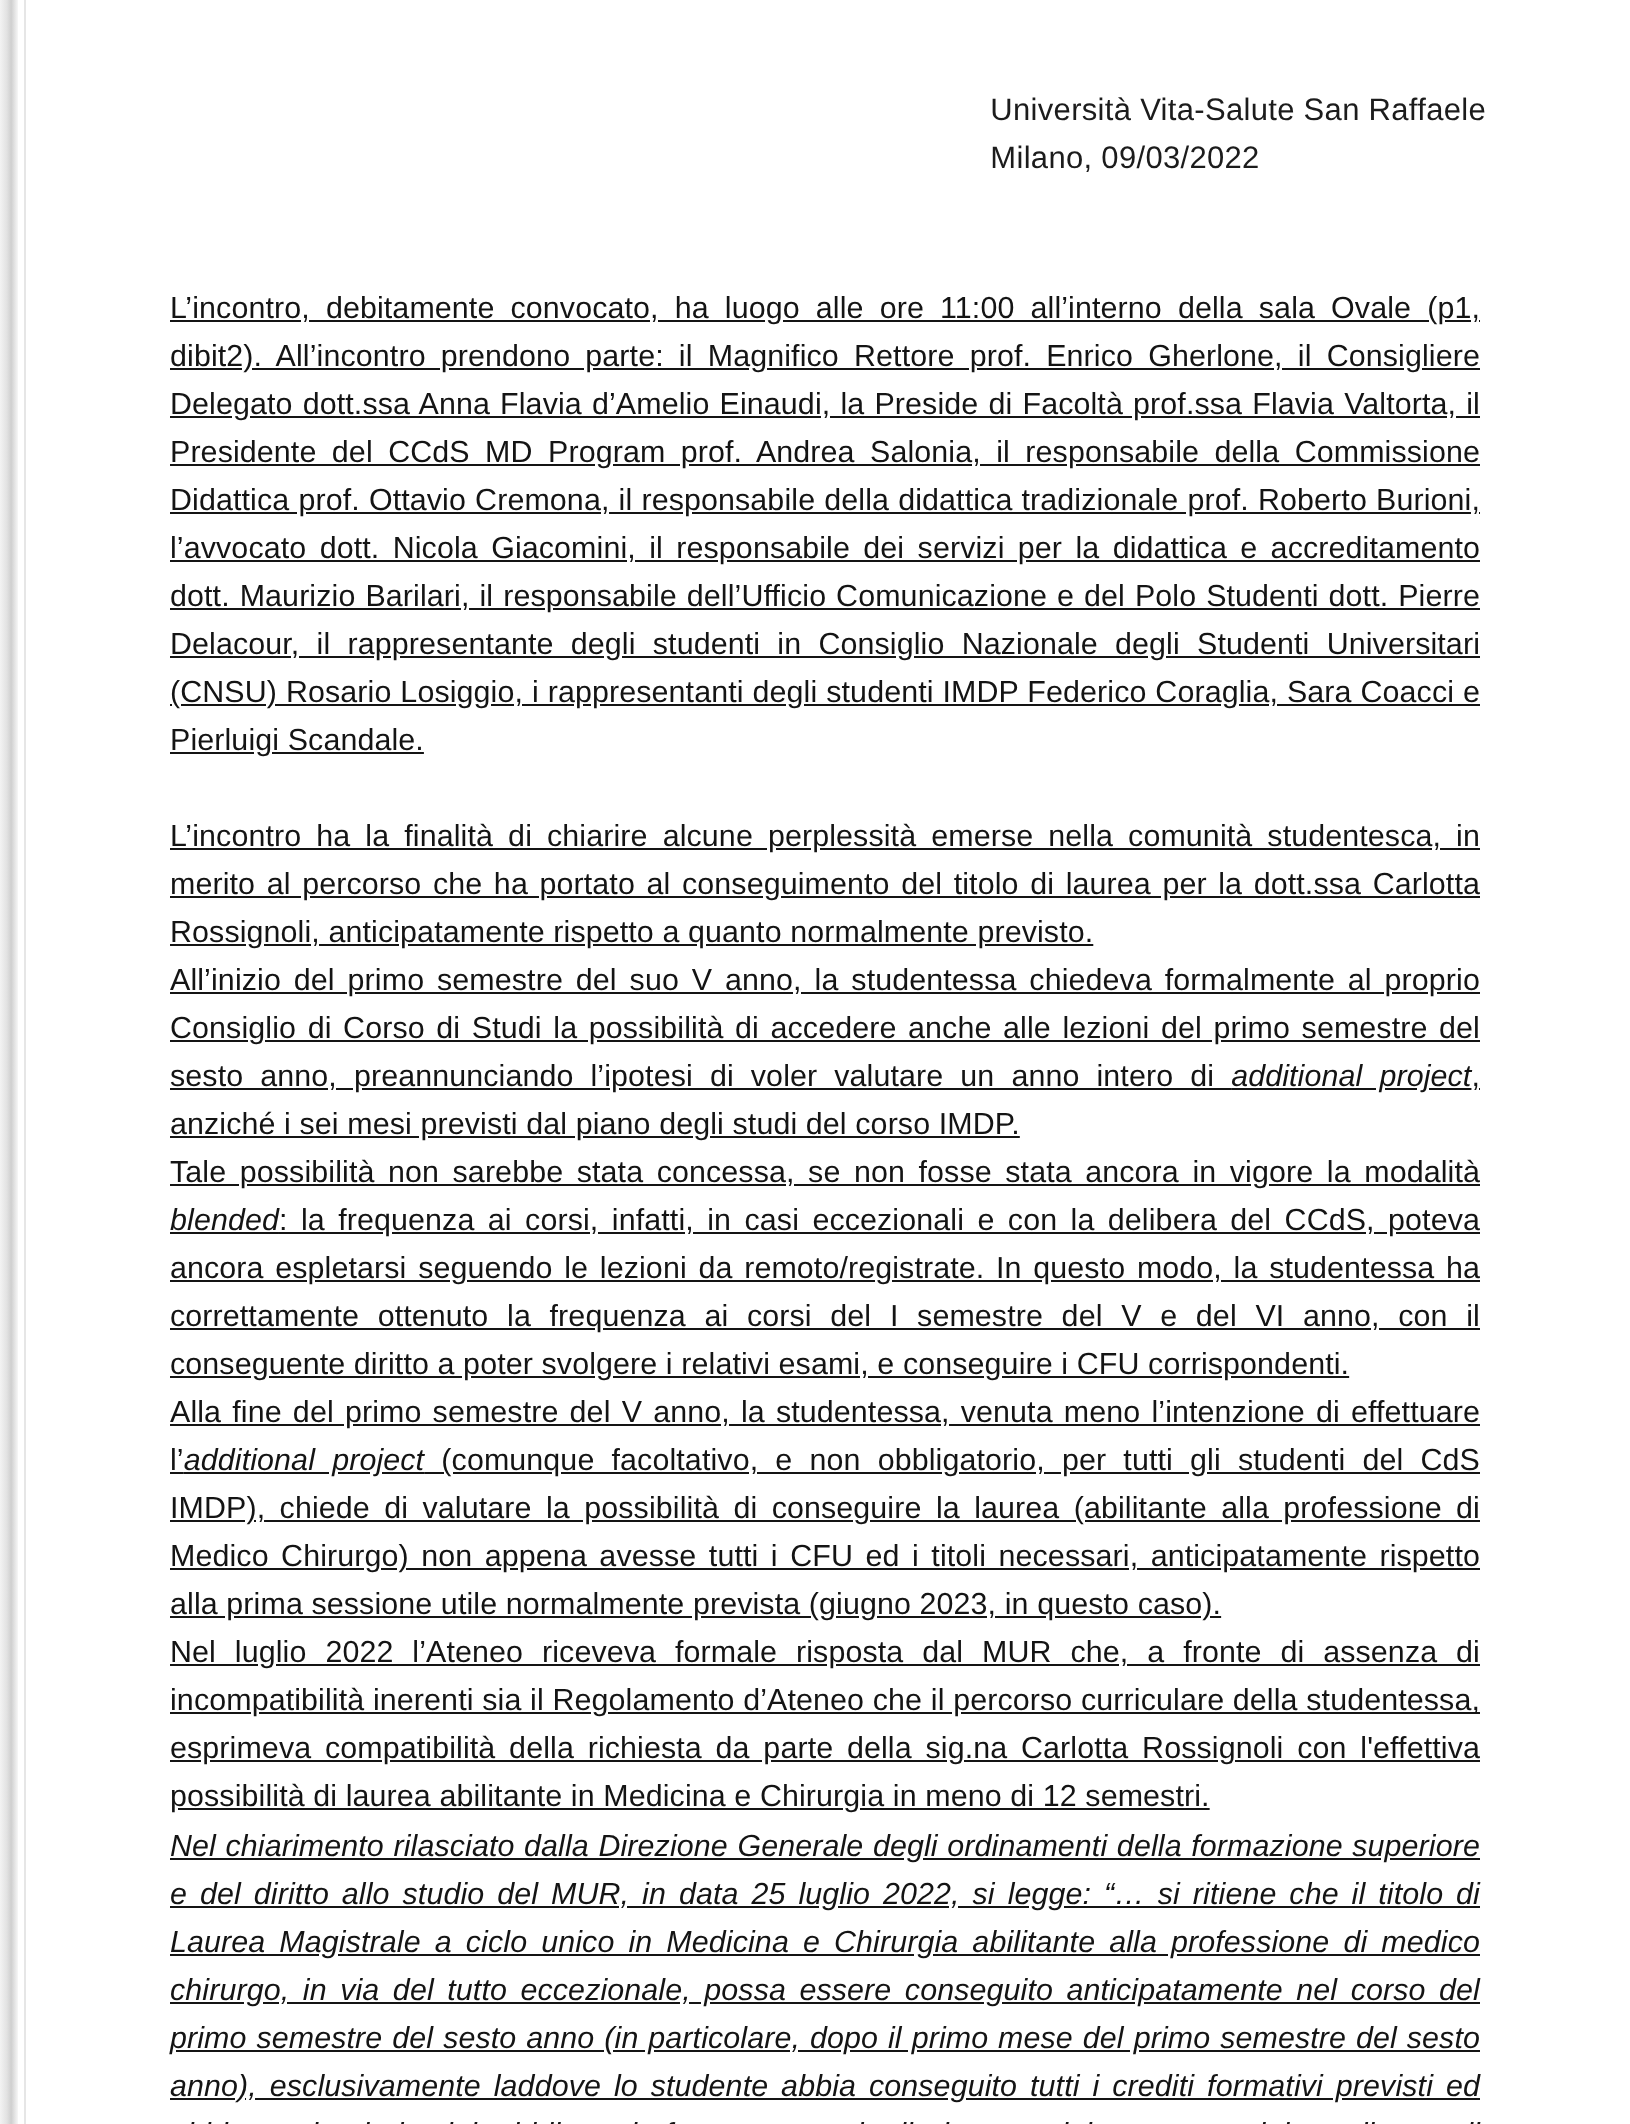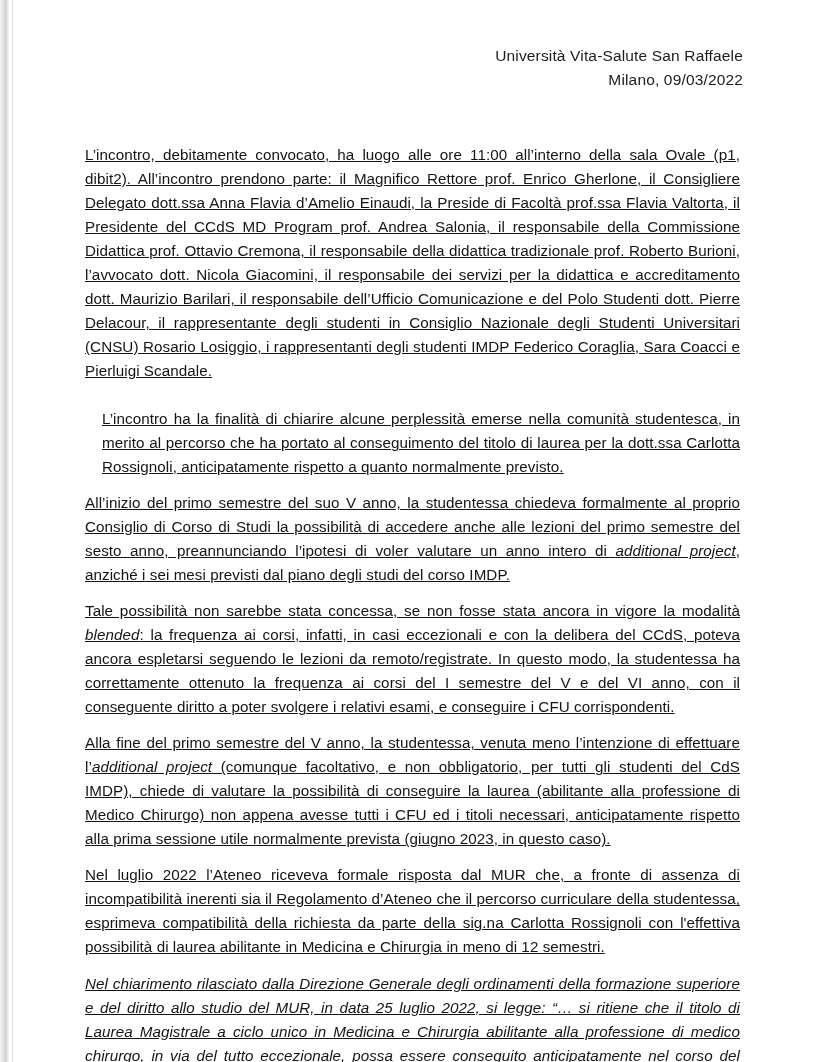--- a/index.html
+++ b/index.html
@@ -36,21 +36,21 @@
     position: absolute;
     left: 13px; top: 0;
     right: 0; bottom: 0;
     background: #ffffff;
   }
 
   .header {
     position: absolute;
     right: 72px;
     top: 44px;
-    text-align: right;
+    text-align: left;
     font-size: 15.5px;
     line-height: 1.55;
     color: #1c1c1c;
     letter-spacing: 0.01em;
   }
   .header div { white-space: nowrap; }
 
   .body-text {
     position: absolute;
     left: 72px;
@@ -62,22 +62,22 @@
     text-align: justify;
     text-justify: inter-word;
     letter-spacing: 0.004em;
     -webkit-hyphens: none;
     hyphens: none;
   }
   .blk {
     margin: 0 0 0 0;
     text-decoration: underline;
   }
-  .blk + .blk { margin-top: 12px; }
-  .blk.spaced { margin-top: 1.58em; margin-left: 17px; }
+  .blk + .blk { margin-top: 0; }
+  .blk.spaced { margin-top: 1.58em; }
   .blk.italic { font-style: italic; }
   .it { font-style: italic; }
 </style>
 </head>
 <body>
 
 <div class="page">
 
   <div class="scan-edge-outer"></div>
   <div class="scan-edge-line"></div>

